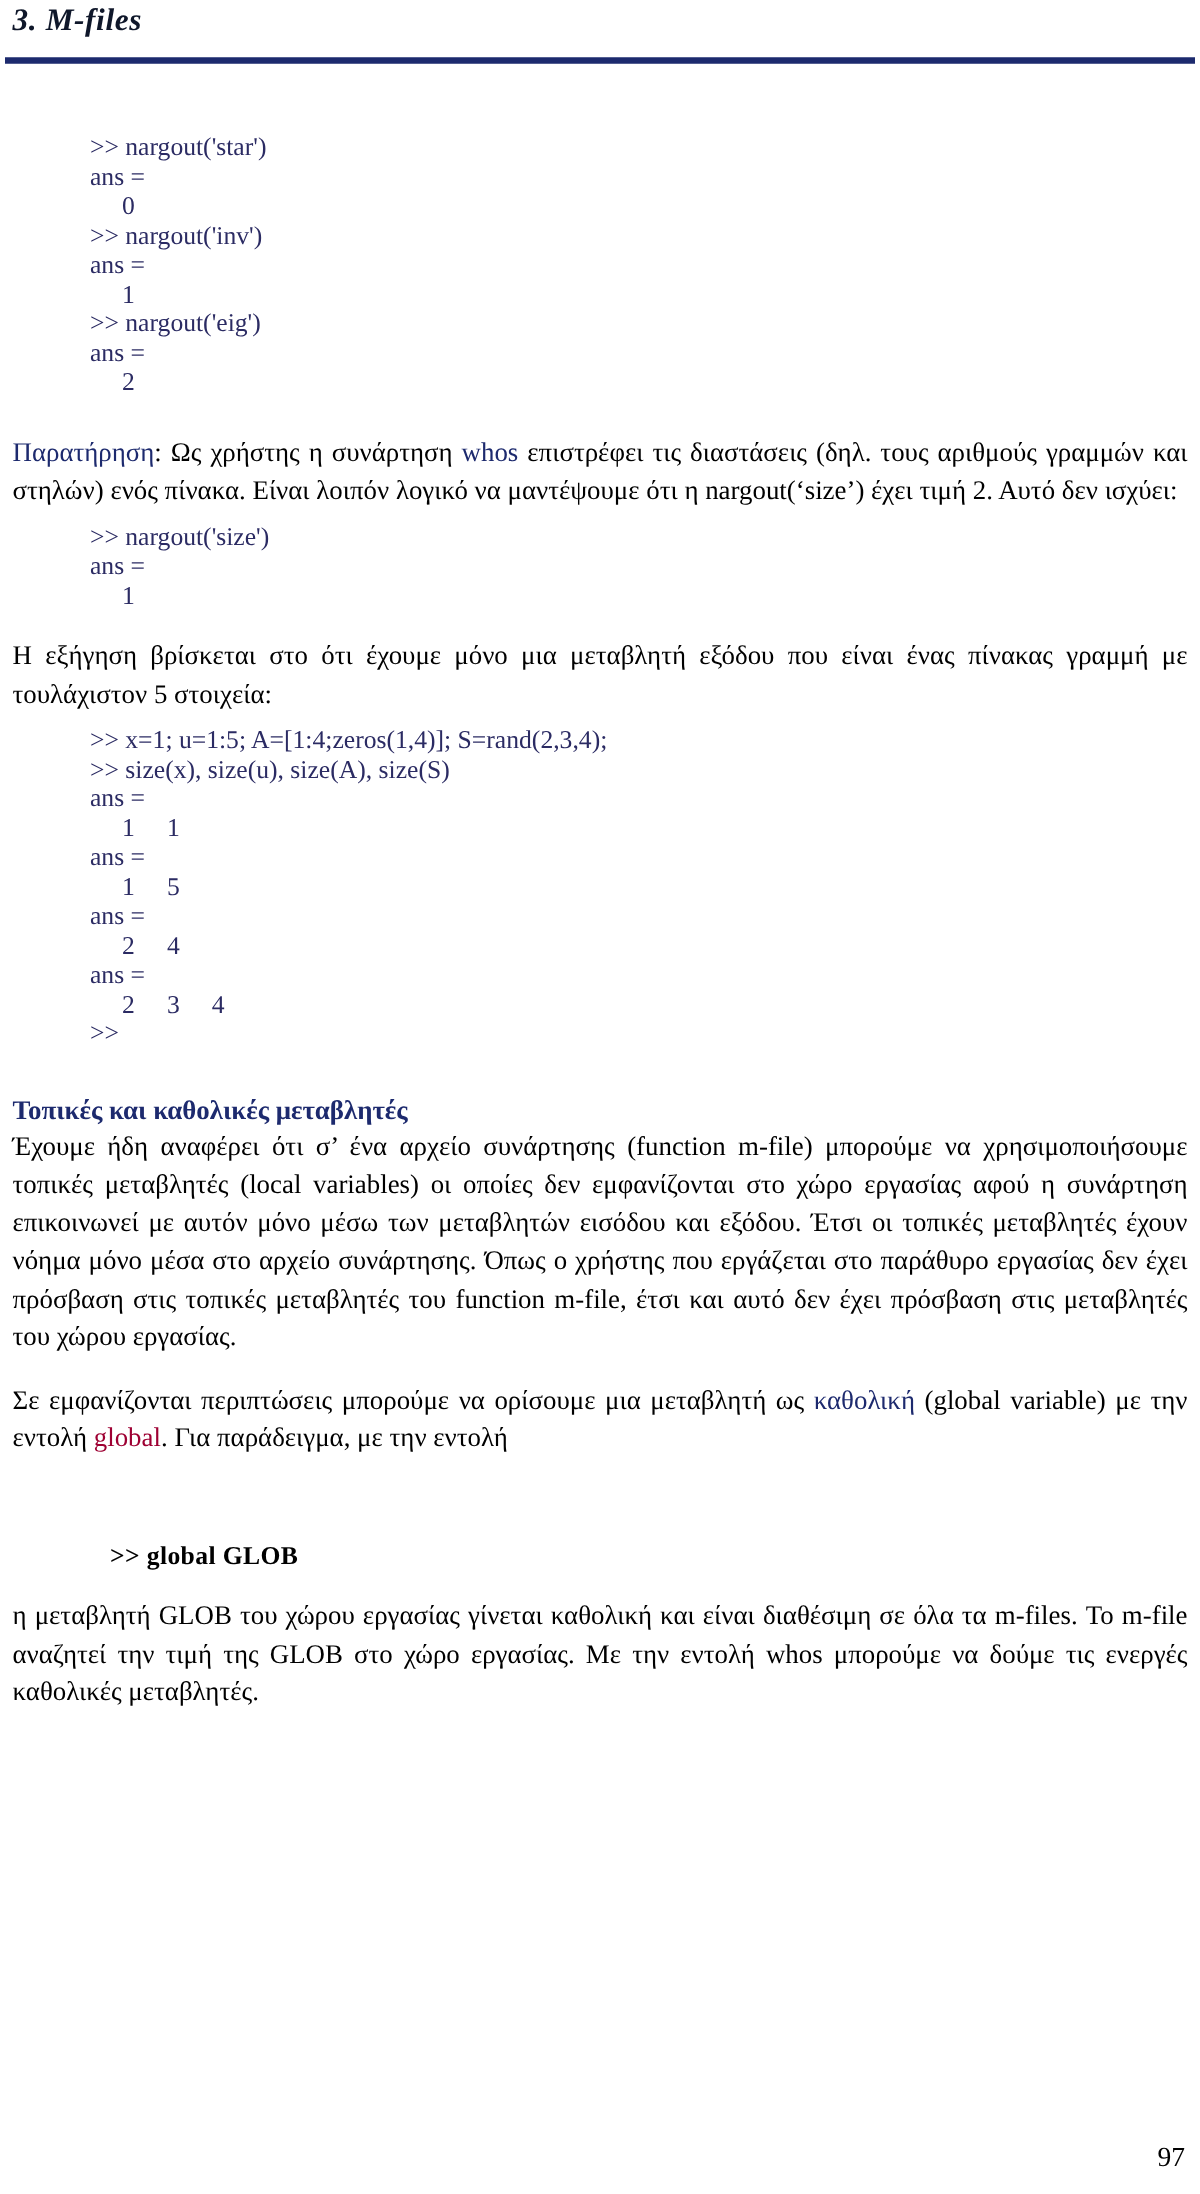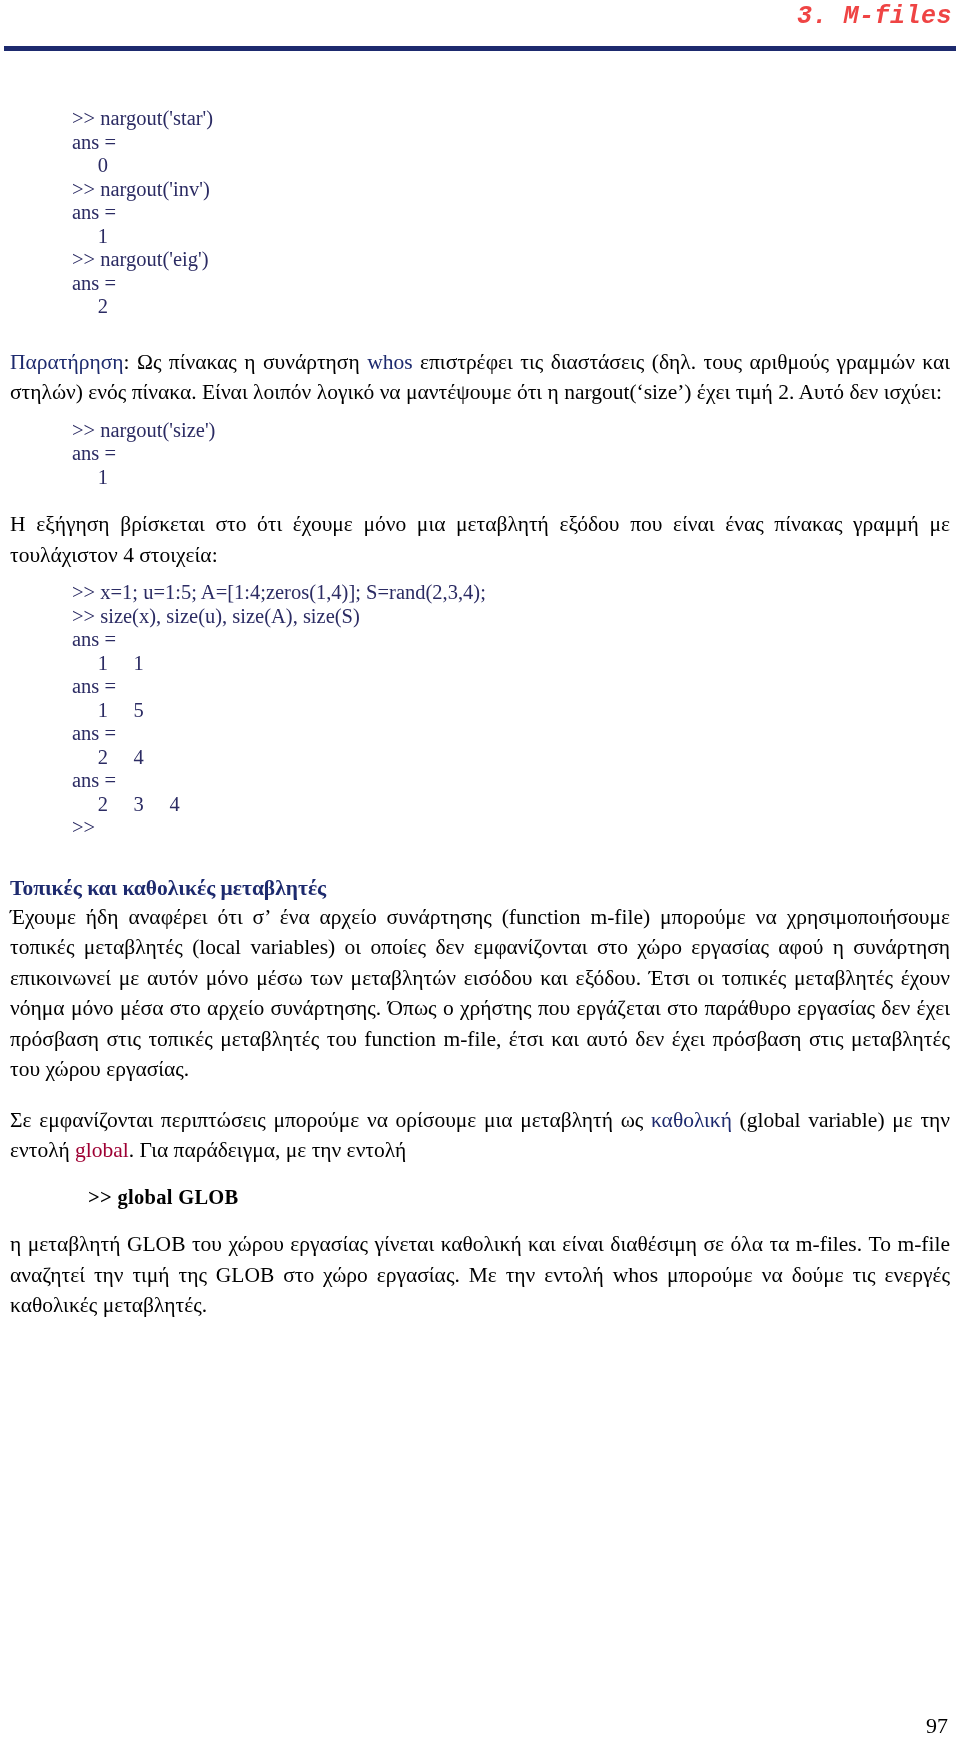--- a/index.html
+++ b/index.html
@@ -22,27 +22,27 @@
   
   .page-header {
     position: absolute;
     top: 0px;
     left: 10px;
     right: 8px;
     height: 56px;
   }
   .page-header .htitle {
     display: block;
-    text-align: right;
-    font-family: Liberation Mono, monospace;
+    text-align: left;
+    font-family: Liberation Serif, serif;
     font-weight: bold;
     font-style: italic;
     font-size: 25px;
     letter-spacing: 0.5px;
-    color: #ef4444;
+    color: #0f172a;
     line-height: 30px;
     padding-top: 2px;
   }
   .header-rule {
     position: absolute;
     left: 4px;
     right: 4px;
     top: 46px;
     height: 4px;
     background: #1d2a6e;
@@ -82,20 +82,21 @@
     line-height: 23.5px;
     color: #2b2b63;
     white-space: pre;
     letter-spacing: 0px;
   }
   pre.code.bold-black {
     color: #000000;
     font-weight: bold;
     padding-left: 78px;
     letter-spacing: 0.3px;
+    margin-top: 48px;
   }
 
   
   .nv { color: #1d2a6e; font-weight: normal; }
   .rd { color: #9e0033; font-weight: normal; }
 
   h3.sect {
     margin: 0;
     font-size: 21.5px;
     line-height: 28px;
@@ -135,31 +136,31 @@
      0
 &gt;&gt; nargout('inv')
 ans =
      1
 &gt;&gt; nargout('eig')
 ans =
      2</pre>
 
     <div class="gap-l"></div>
 
-    <p class="body"><span class="nv">Παρατήρηση</span><span>: </span><span>Ως πίνακας η συνάρτηση </span><span class="nv">whos</span><span> επιστρέφει τις διαστάσεις (δηλ. τους αριθμούς γραμμών και στηλών) ενός πίνακα. Είναι λοιπόν λογικό να μαντέψουμε ότι η nargout(‘size’) έχει τιμή 2. Αυτό δεν ισχύει:</span></p>
+    <p class="body"><span class="nv">Παρατήρηση</span><span>: </span><span>Ως χρήστης η συνάρτηση </span><span class="nv">whos</span><span> επιστρέφει τις διαστάσεις (δηλ. τους αριθμούς γραμμών και στηλών) ενός πίνακα. Είναι λοιπόν λογικό να μαντέψουμε ότι η nargout(‘size’) έχει τιμή 2. Αυτό δεν ισχύει:</span></p>
 
     <div class="gap-s"></div>
 
     <pre class="code">&gt;&gt; nargout('size')
 ans =
      1</pre>
 
     <div class="gap-m"></div>
 
-    <p class="body">Η εξήγηση βρίσκεται στο ότι έχουμε μόνο μια μεταβλητή εξόδου που είναι ένας πίνακας γραμμή με τουλάχιστον 4 στοιχεία:</p>
+    <p class="body">Η εξήγηση βρίσκεται στο ότι έχουμε μόνο μια μεταβλητή εξόδου που είναι ένας πίνακας γραμμή με τουλάχιστον 5 στοιχεία:</p>
 
     <div class="gap-s"></div>
 
     <pre class="code">&gt;&gt; x=1; u=1:5; A=[1:4;zeros(1,4)]; S=rand(2,3,4);
 &gt;&gt; size(x), size(u), size(A), size(S)
 ans =
      1     1
 ans =
      1     5
 ans =

